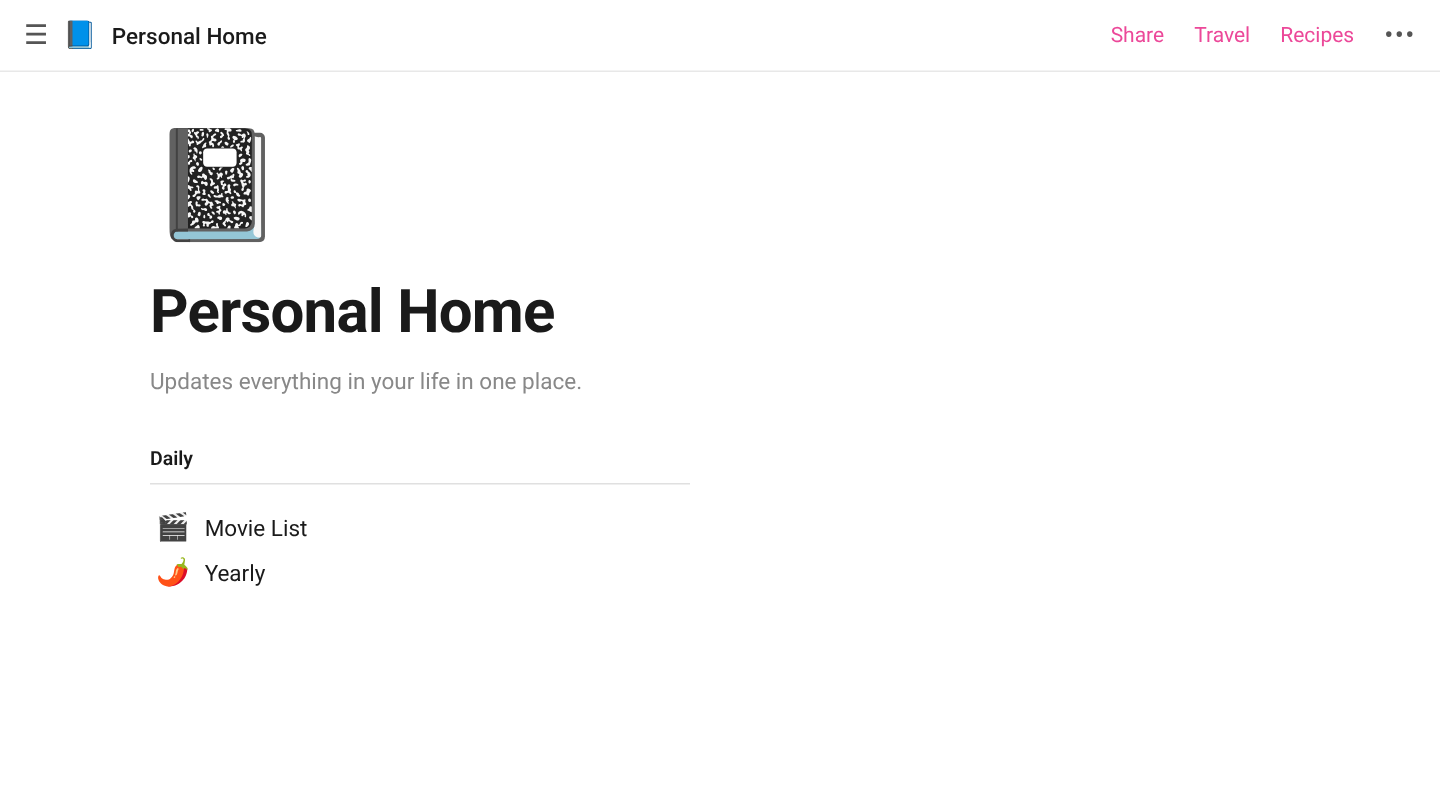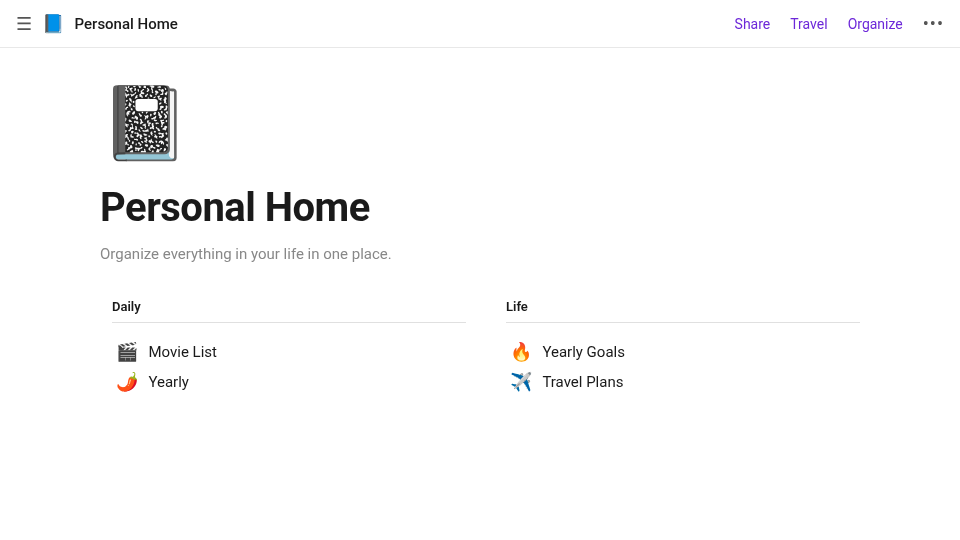--- a/index.html
+++ b/index.html
@@ -52,21 +52,21 @@
     }
 
     .topbar-right {
       display: flex;
       align-items: center;
       gap: 20px;
     }
 
     .topbar-action {
       font-size: 14px;
-      color: #6d28d9;
+      color: #ec4899;
       cursor: pointer;
     }
 
     .more-icon {
       font-size: 18px;
       color: #555;
       cursor: pointer;
       letter-spacing: 1px;
     }
 
@@ -95,21 +95,20 @@
       font-size: 15px;
       color: #888;
       margin-bottom: 36px;
     }
 
     
     .columns {
       display: grid;
       grid-template-columns: 1fr 1fr;
       gap: 0 40px;
-      margin-left: 12px;
     }
 
     .column-header {
       font-size: 13px;
       font-weight: 600;
       color: #1a1a1a;
       text-transform: none;
       margin-bottom: 8px;
       letter-spacing: 0;
     }
@@ -147,51 +146,39 @@
 
 <div class="topbar">
   <div class="topbar-left">
     <span class="menu-icon">☰</span>
     <span class="page-icon-small">📘</span>
     <span class="topbar-title">Personal Home</span>
   </div>
   <div class="topbar-right">
     <span class="topbar-action">Share</span>
     <span class="topbar-action">Travel</span>
-    <span class="topbar-action">Organize</span>
+    <span class="topbar-action">Recipes</span>
     <span class="more-icon">•••</span>
   </div>
 </div>
 
 <div class="main">
   <span class="page-cover-icon">📓</span>
   <h1 class="page-title">Personal Home</h1>
-  <p class="page-description">Organize everything in your life in one place.</p>
+  <p class="page-description">Updates everything in your life in one place.</p>
 
   <div class="columns">
 
     <div class="column">
       <div class="column-header">Daily</div>
       <hr class="column-divider">
       <div class="list-item">
         <span class="list-item-emoji">🎬</span>
         <span class="list-item-text">Movie List</span>
       </div>
       <div class="list-item">
         <span class="list-item-emoji">🌶️</span>
         <span class="list-item-text">Yearly</span>
       </div>
     </div>
 
-    <div class="column">
-      <div class="column-header">Life</div>
-      <hr class="column-divider">
-      <div class="list-item">
-        <span class="list-item-emoji">🔥</span>
-        <span class="list-item-text">Yearly Goals</span>
-      </div>
-      <div class="list-item">
-        <span class="list-item-emoji">✈️</span>
-        <span class="list-item-text">Travel Plans</span>
-      </div>
-    </div>
   </div>
 </div>
 
 </body></html>

